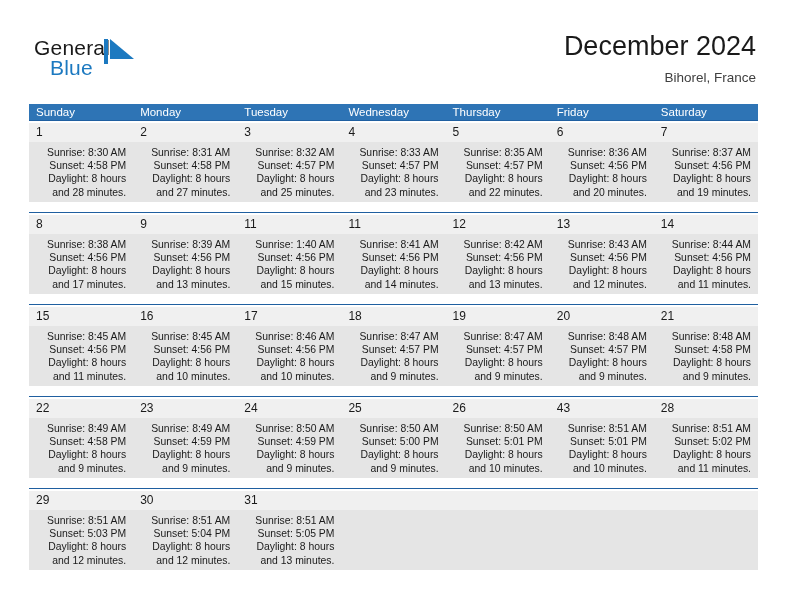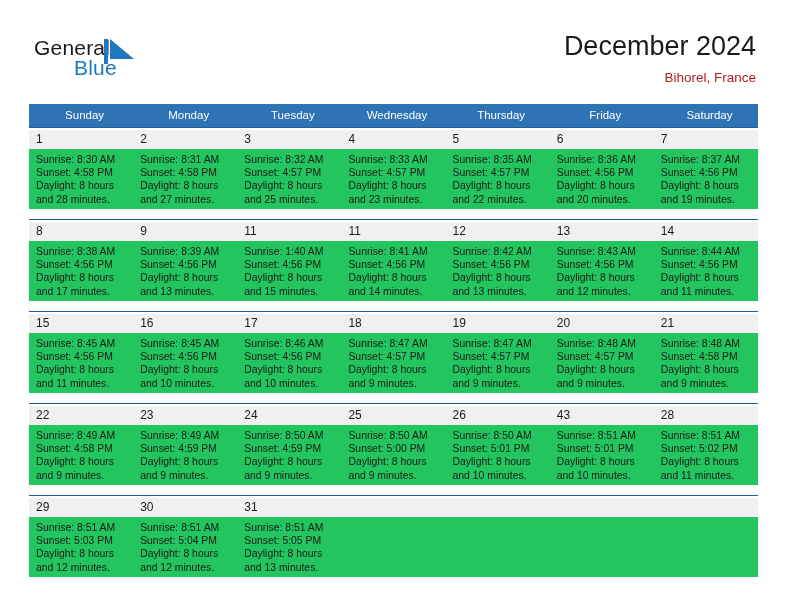--- a/index.html
+++ b/index.html
@@ -40,21 +40,21 @@
     position: absolute;
     left: 0;
     top: 0;
     font-size: 21px;
     letter-spacing: 0.2px;
     color: #1a1a1a;
     line-height: 23px;
   }
   .brand-blue {
     position: absolute;
-    left: 40px;
+    left: 16px;
     top: 20px;
     font-size: 21px;
     letter-spacing: 0.2px;
     color: #1c79c0;
     line-height: 23px;
   }
   .brand-flag {
     position: absolute;
     left: 70px;
     top: 3px;
@@ -71,21 +71,21 @@
   .cal-title {
     font-size: 27px;
     font-weight: normal;
     color: #1a1a1a;
     line-height: 34px;
     white-space: nowrap;
   }
   .cal-subtitle {
     margin-top: 6px;
     font-size: 13.5px;
-    color: #b91c1c;
+    color: #404040;
     line-height: 17px;
     white-space: nowrap;
   }
 
   
   .calendar {
     position: absolute;
     left: 29px;
     top: 104px;
     width: 729px;
@@ -94,22 +94,22 @@
   }
   .calendar th, .calendar td {
     padding: 0;
     margin: 0;
   }
   .dow-row th {
     background: #2e74b5;
     color: #ffffff;
     font-size: 11.5px;
     font-weight: normal;
-    text-align: center;
-    height: 23px;
+    text-align: left;
+    height: 16px;
     padding-left: 7px;
     vertical-align: middle;
     box-sizing: border-box;
   }
 
   .week-sep td {
     height: 2px;
     padding: 0;
     border-top: 1.6px solid #1f5fa0;
   }
@@ -121,25 +121,26 @@
   .daynum-row td {
     background: #f0f0f0;
     height: 19px;
     font-size: 12px;
     color: #1a1a1a;
     padding-left: 7px;
     vertical-align: middle;
     box-sizing: border-box;
   }
   .detail-row td {
-    background: #22c55e;
+    background: #e5e5e5;
     height: 60px;
     vertical-align: top;
     padding: 4px 7px 0 7px;
     box-sizing: border-box;
+    text-align: right;
   }
   .detail-line {
     font-size: 10.4px;
     line-height: 13.4px;
     color: #1a1a1a;
     white-space: nowrap;
   }
 </style>
 </head>
 <body>

